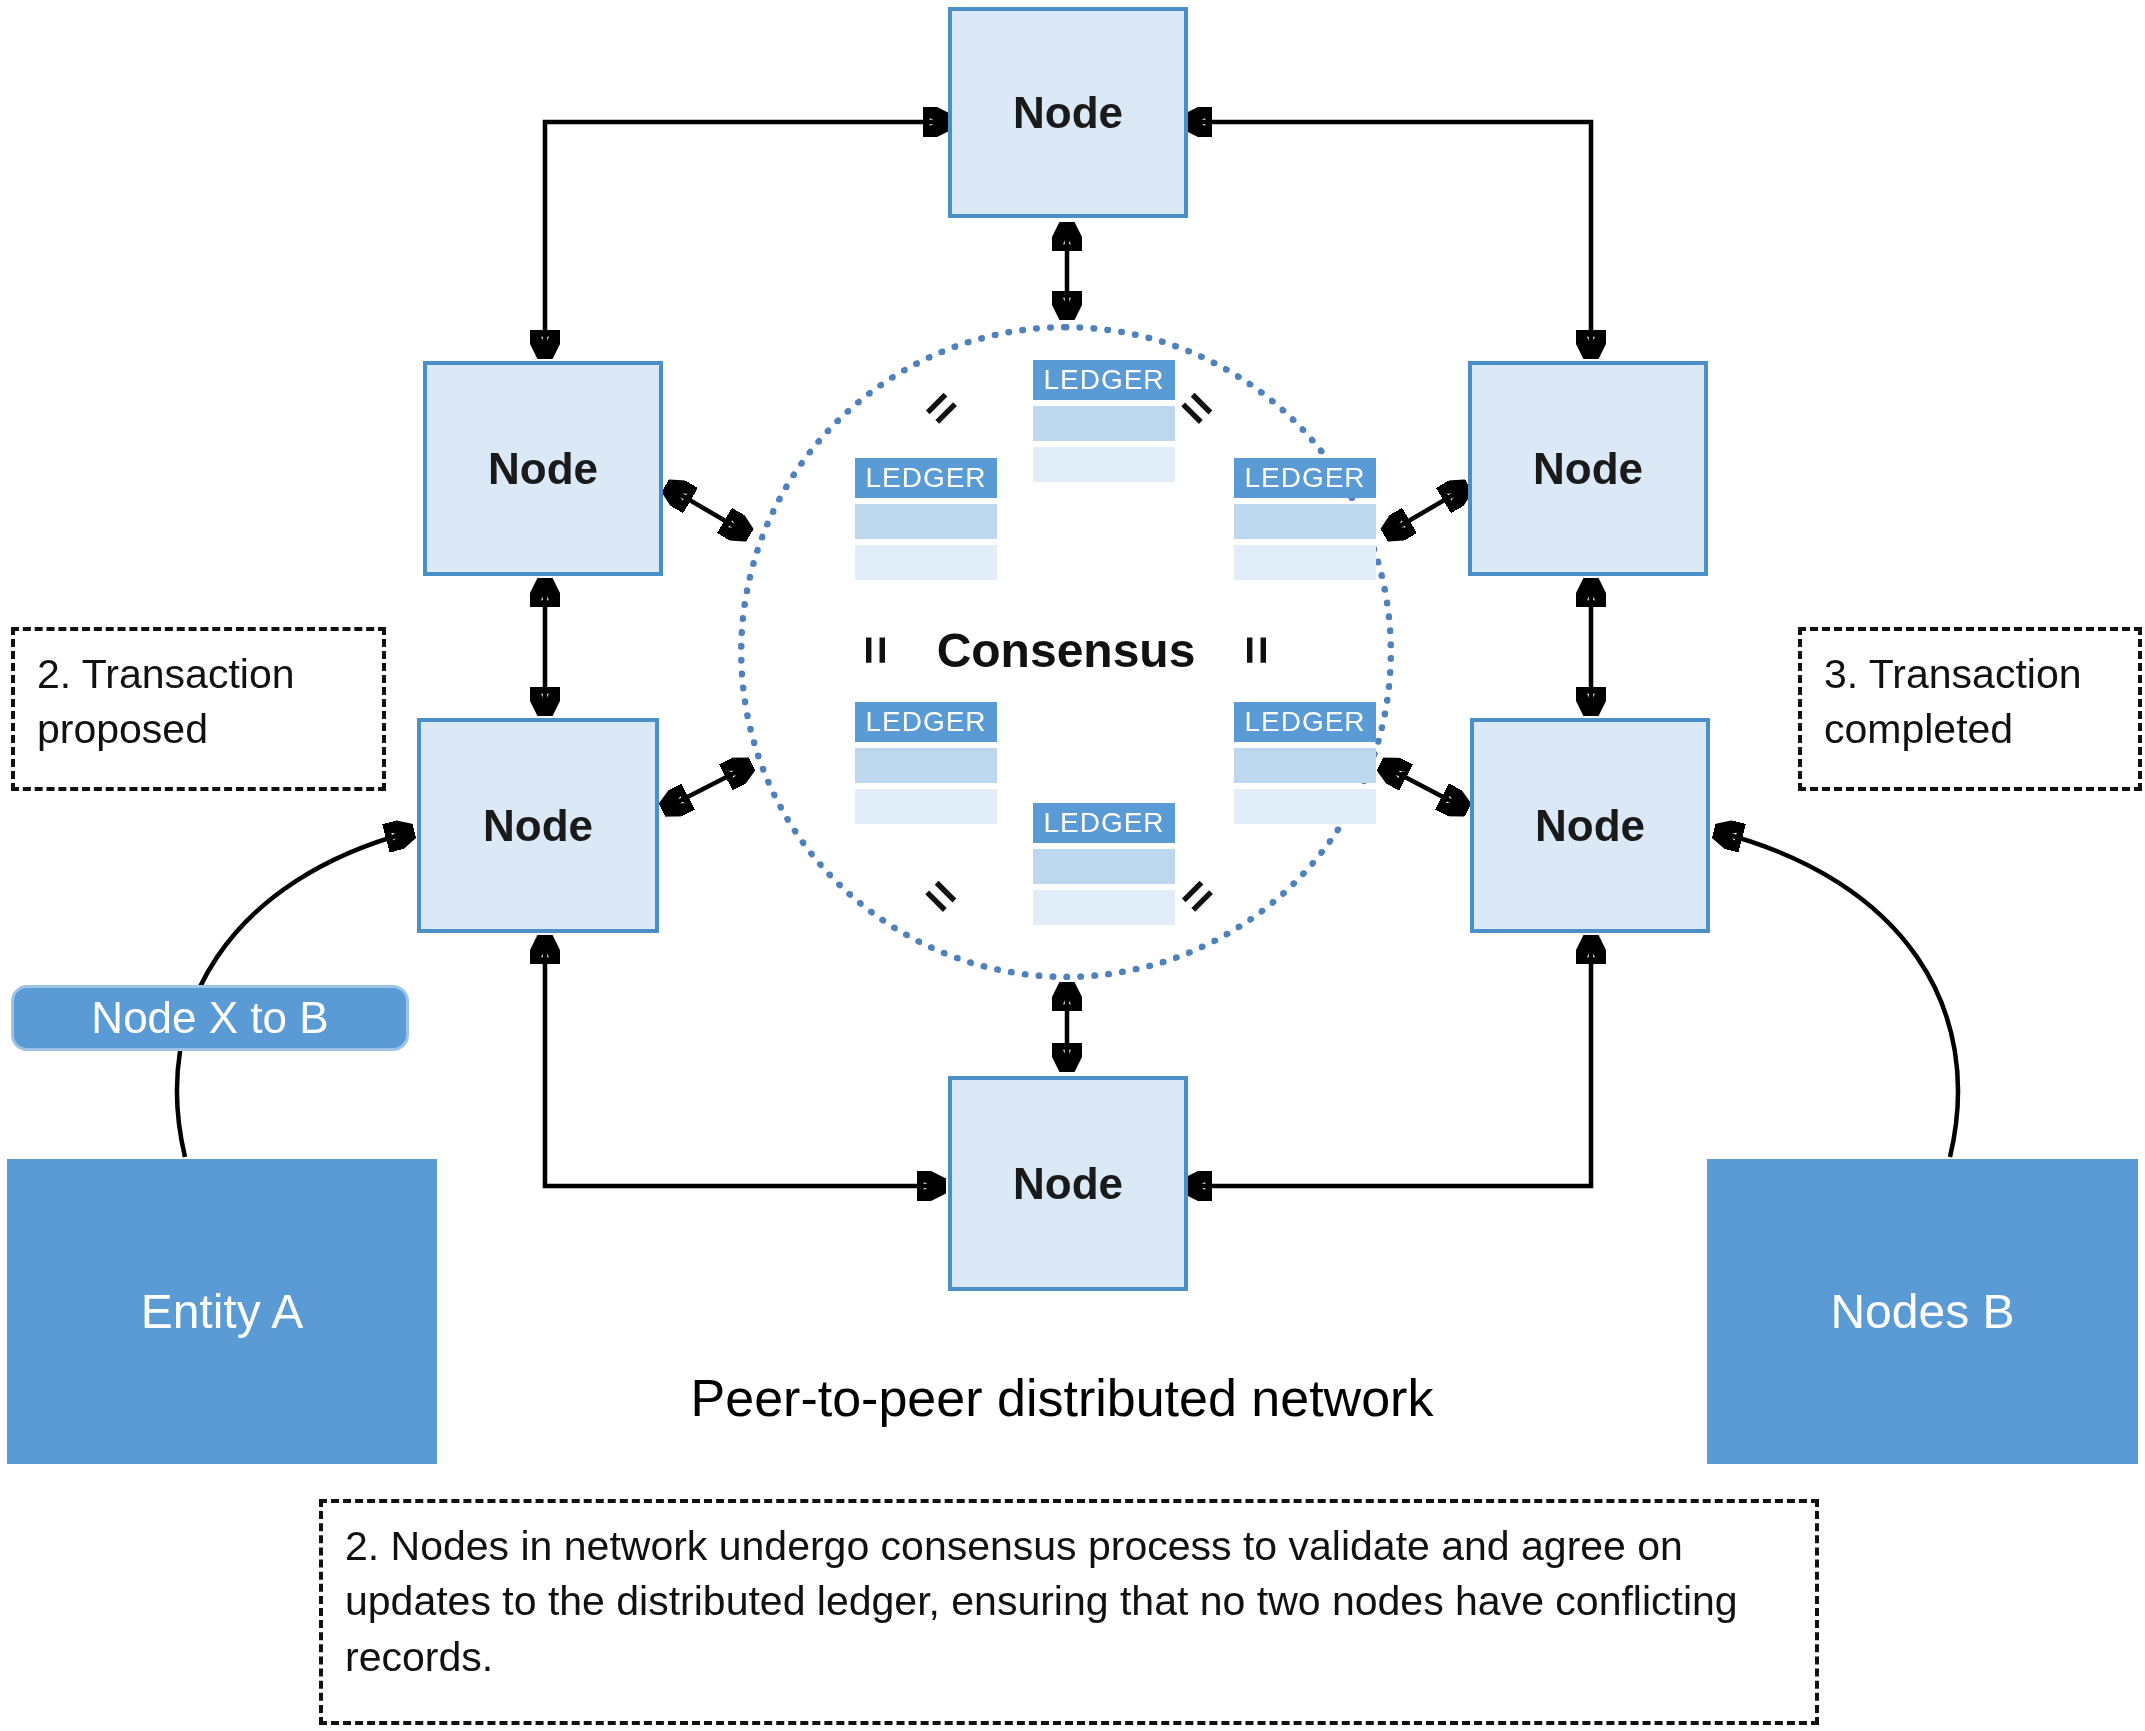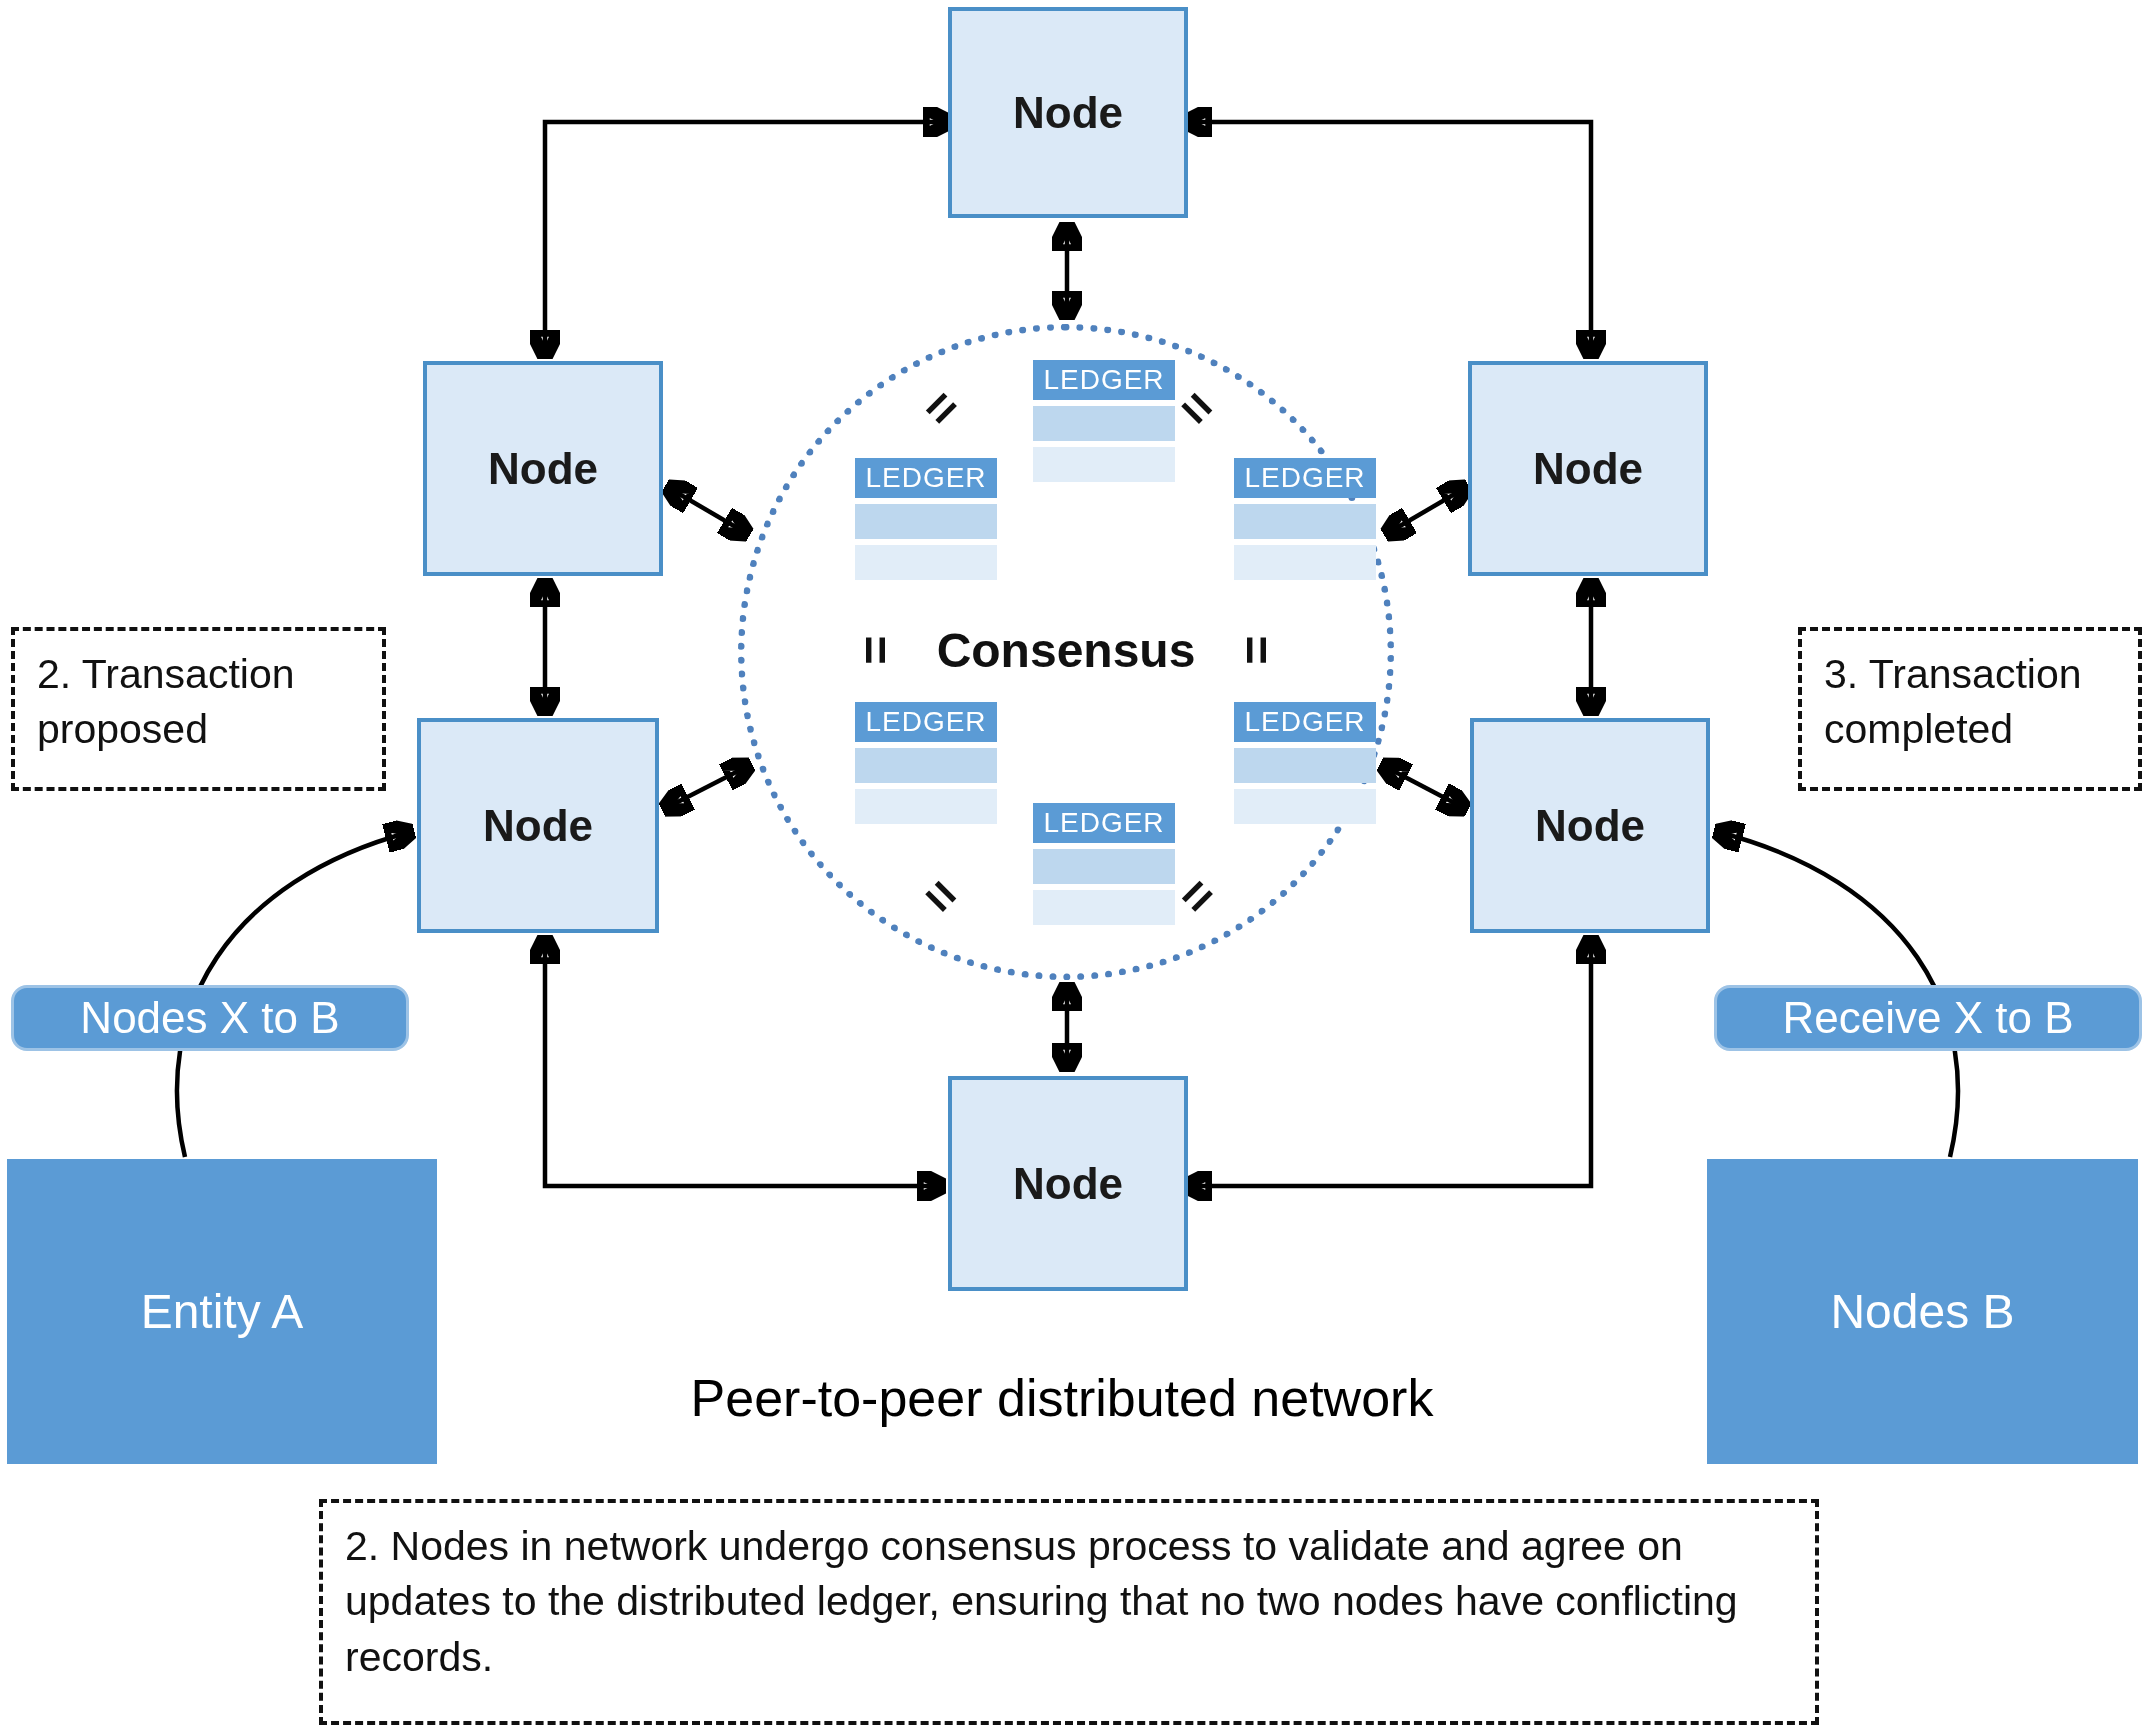--- a/index.html
+++ b/index.html
@@ -139,21 +139,20 @@
   <div class="eq" style="left:1256px;top:650px;transform:translate(-50%,-50%) rotate(90deg);">=</div>
   <div class="eq" style="left:941px;top:896px;transform:translate(-50%,-50%) rotate(45deg);">=</div>
   <div class="eq" style="left:1197px;top:896px;transform:translate(-50%,-50%) rotate(-45deg);">=</div>
 
   <div class="consensus" style="left:1066px;top:650px;">Consensus</div>
 
   <div class="dashed" style="left:11px;top:627px;width:375px;height:164px;">2. Transaction proposed</div>
   <div class="dashed" style="left:1798px;top:627px;width:344px;height:164px;">3. Transaction completed</div>
   <div class="dashed" style="left:319px;top:1499px;width:1500px;height:226px;">2. Nodes in network undergo consensus process to validate and agree on updates to the distributed ledger, ensuring that no two nodes have conflicting records.</div>
 
-  <div class="pill" style="left:11px;top:985px;width:398px;height:66px;">Nodes X to B</div>
-  <div class="pill" style="left:1714px;top:985px;width:428px;height:66px;">Receive X to B</div>
+  <div class="pill" style="left:11px;top:985px;width:398px;height:66px;">Node X to B</div>
 
   <div class="entity" style="left:7px;top:1159px;width:430px;height:305px;">Entity A</div>
   <div class="entity" style="left:1707px;top:1159px;width:431px;height:305px;">Nodes B</div>
 
   <div class="title" style="left:1062px;top:1368px;">Peer-to-peer distributed network</div>
 
 </div>
 
 </body></html>

